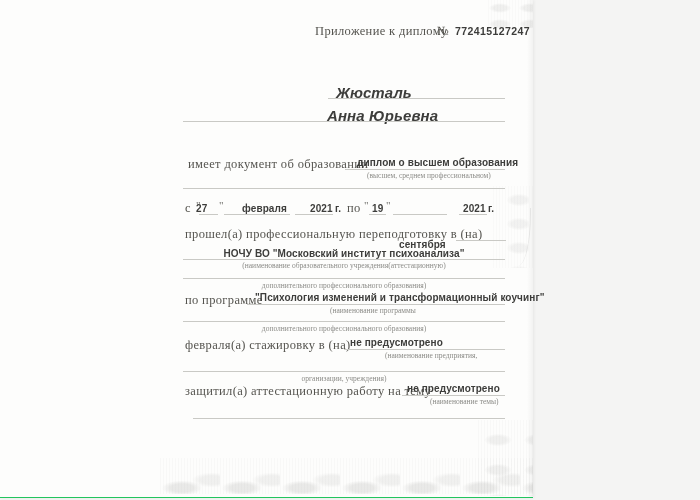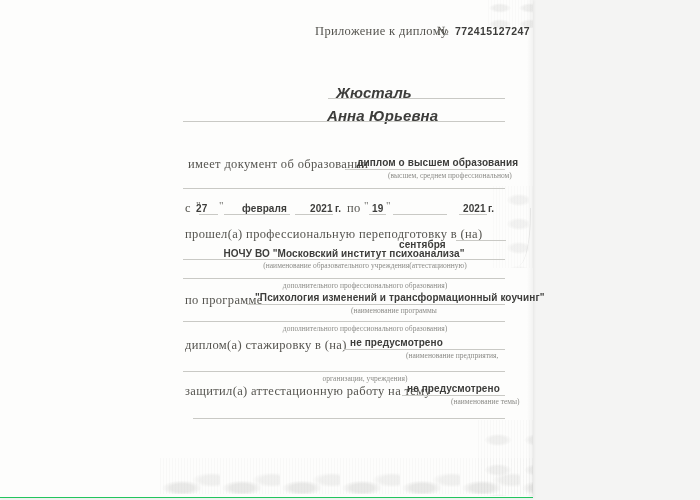--- a/index.html
+++ b/index.html
@@ -28,21 +28,21 @@
   .val{
     position:absolute;
     font-family:"Liberation Sans",sans-serif;
     font-weight:bold;font-size:10px;color:#3d3d3b;
     white-space:nowrap;letter-spacing:.1px;
   }
   .val.it{font-style:italic;font-size:15px;}
   .note{
     position:absolute;
     font-family:"Liberation Serif",serif;
-    font-size:7.5px;color:#8b8b87;white-space:nowrap;margin-left:21px;
+    font-size:7.5px;color:#8b8b87;white-space:nowrap;
   }
   .center{text-align:center;}
   .line{
     position:absolute;height:1px;background:#c9c9c5;
   }
   .qm{
     position:absolute;font-family:"Liberation Serif",serif;
     font-size:11px;color:#6a6a66;
   }
   .tex{position:absolute;pointer-events:none;}
@@ -133,21 +133,21 @@
   <div class="line" style="left:183px;top:278px;width:322px;"></div>
   <span class="note center" style="left:183px;top:281px;width:322px;">дополнительного профессионального образования)</span>
 
   <span class="lbl" style="left:185px;top:293px;">по программе</span>
   <span class="val" style="left:255px;top:292px;">"Психология изменений и трансформационный коучинг"</span>
   <div class="line" style="left:247px;top:304px;width:258px;"></div>
   <span class="note" style="left:330px;top:306px;">(наименование программы</span>
   <div class="line" style="left:183px;top:321px;width:322px;"></div>
   <span class="note center" style="left:183px;top:324px;width:322px;">дополнительного профессионального образования)</span>
 
-  <span class="lbl" style="left:185px;top:338px;">диплом(а) стажировку в (на)</span>
+  <span class="lbl" style="left:185px;top:338px;">февраля(а) стажировку в (на)</span>
   <span class="val" style="left:350px;top:337px;">не предусмотрено</span>
   <div class="line" style="left:344px;top:349px;width:161px;"></div>
   <span class="note" style="left:385px;top:351px;">(наименование предприятия,</span>
   <div class="line" style="left:183px;top:371px;width:322px;"></div>
   <span class="note center" style="left:183px;top:374px;width:322px;">организации, учреждения)</span>
 
   <span class="lbl" style="left:185px;top:384px;">защитил(а) аттестационную работу на тему</span>
   <span class="val" style="left:407px;top:383px;">не предусмотрено</span>
   <div class="line" style="left:402px;top:395px;width:103px;"></div>
   <span class="note" style="left:430px;top:397px;">(наименование темы)</span>

